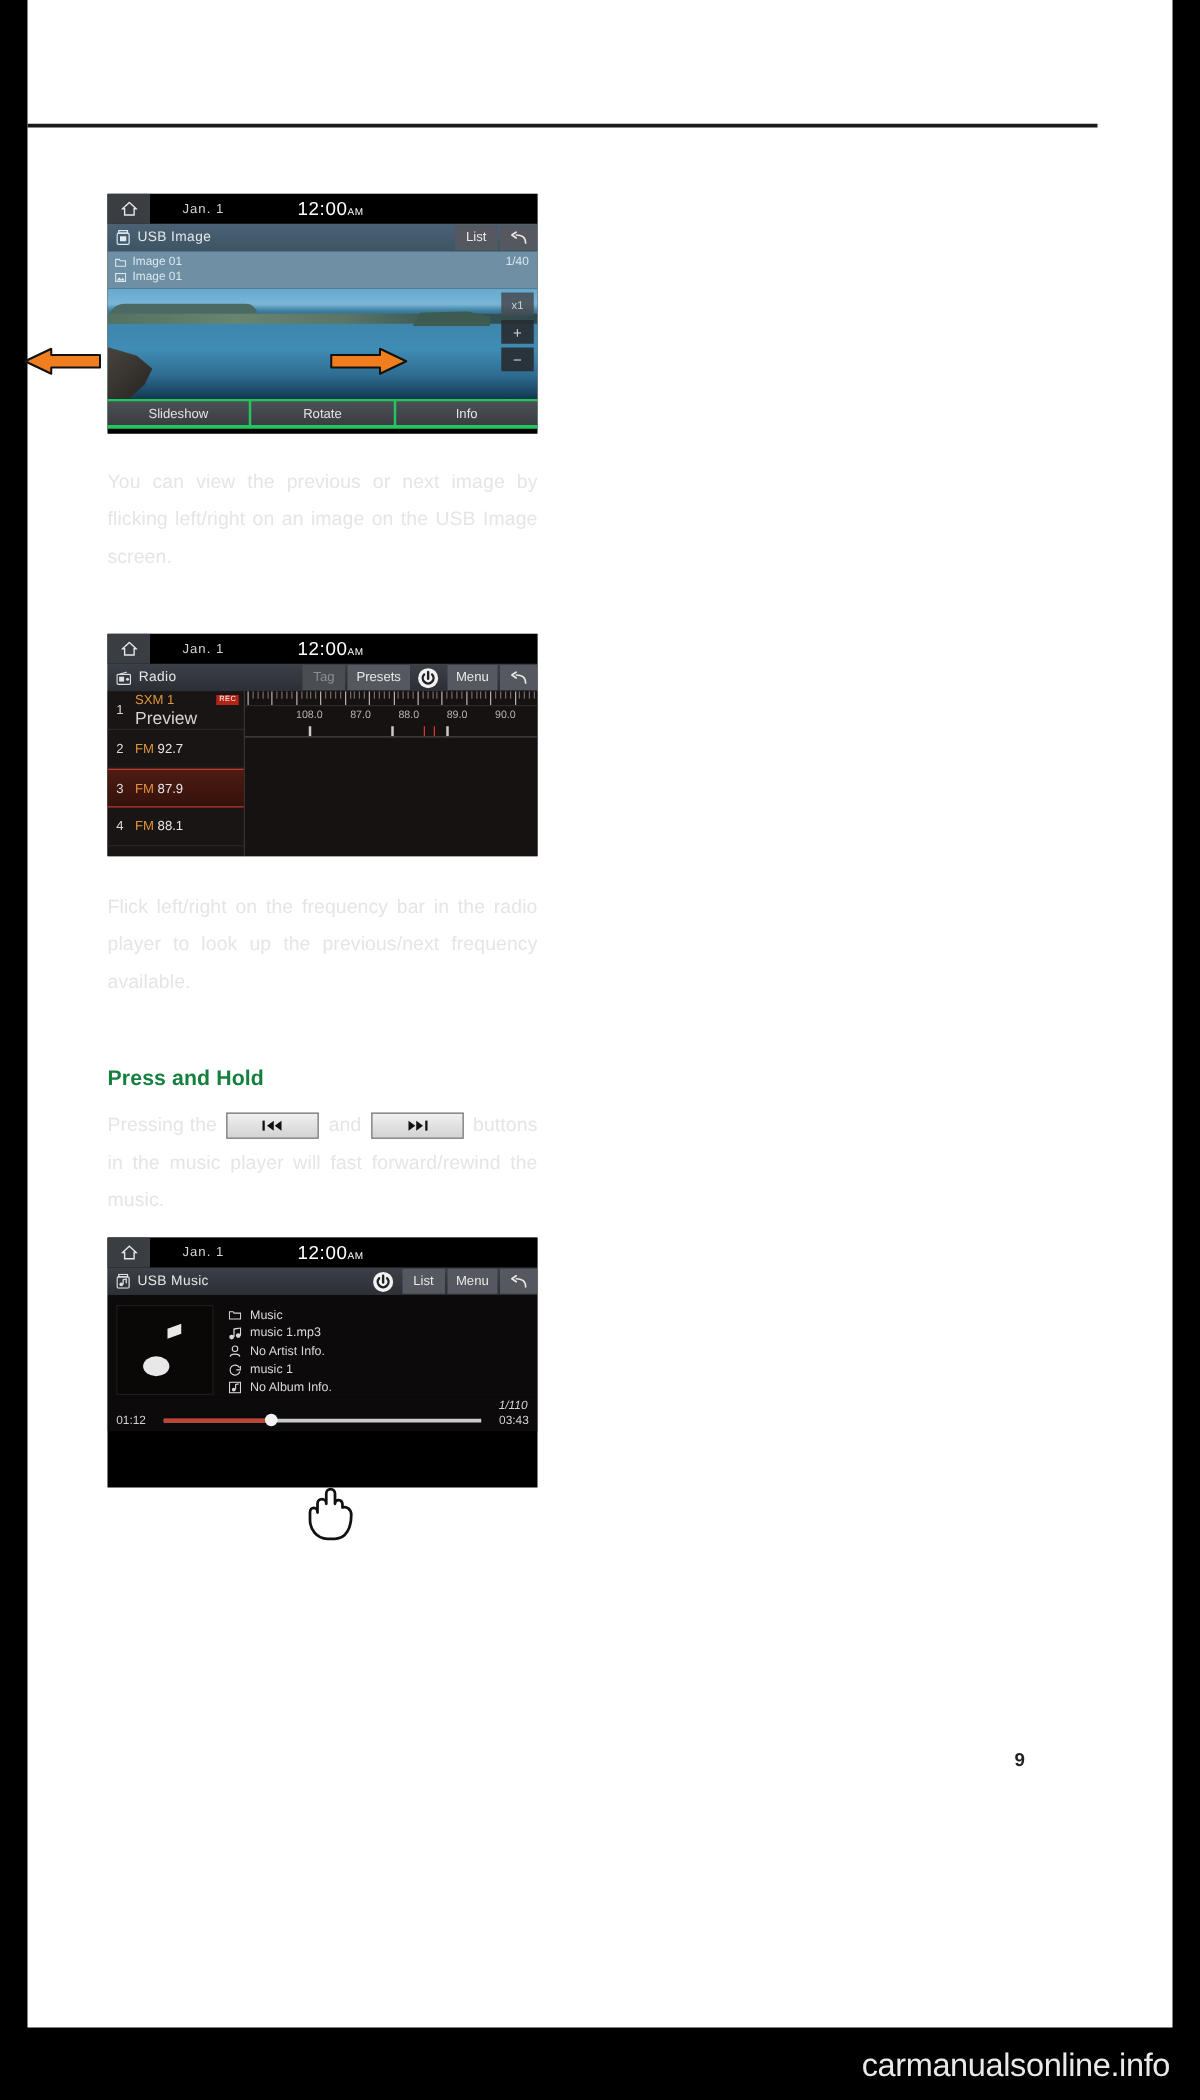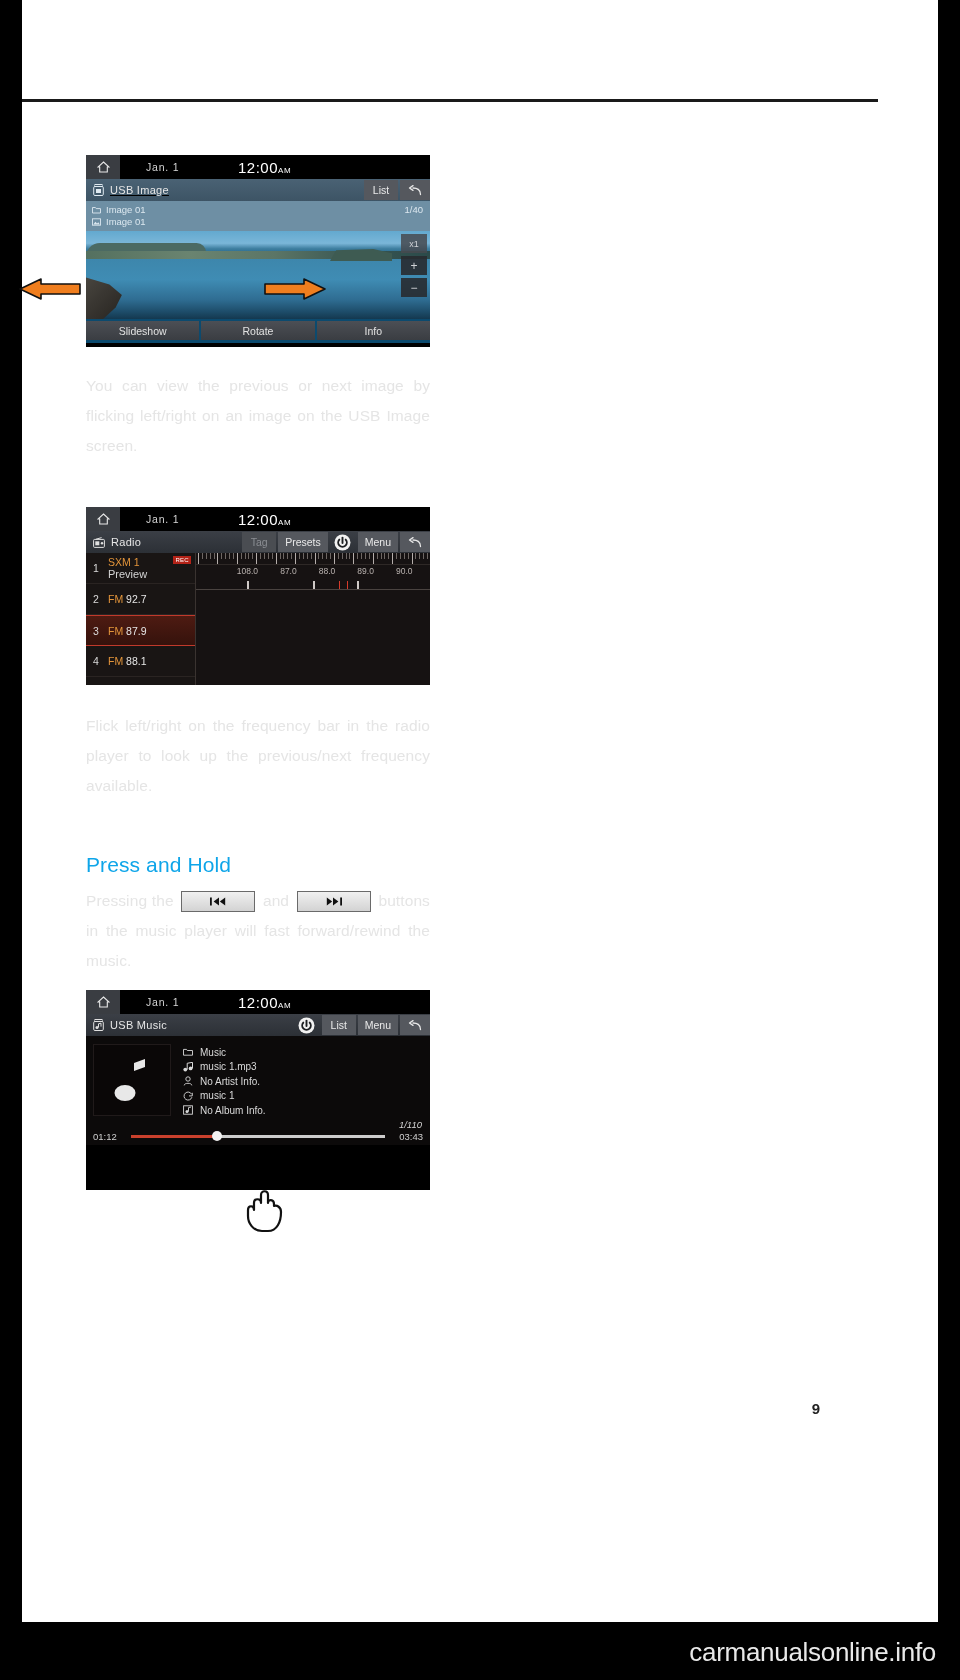--- a/index.html
+++ b/index.html
@@ -59,21 +59,21 @@
     font-size: 15px; color: #ffffff; letter-spacing: .5px;
   }
   .sb-time .ampm { font-size: 8px; vertical-align: baseline; }
 
   .titlebar {
     height: 22px;
     background: linear-gradient(#3b3f46, #2c3036);
     display: flex; align-items: center;
     position: relative;
   }
-  .titlebar.blue { background: linear-gradient(#4a6274, #3d5465); text-decoration: underline; }
+  .titlebar.blue { background: linear-gradient(#4a6274, #3d5465); }
   .tb-title {
     font-size: 11px; color: #e6e6e6;
     margin-left: 6px; letter-spacing: .3px;
   }
   .tb-icon { margin-left: 7px; display:flex; align-items:center; }
   .tb-right { position: absolute; right: 0; top:0; height:100%; display: flex; align-items: center; }
   .tb-btn {
     height: 20px; min-width: 34px; padding: 0 7px;
     margin-left: 2px;
     background: #55585e;
@@ -140,21 +140,21 @@
   }
   .zbtn {
     width: 26px; height: 19px;
     background: rgba(40,43,48,.9);
     color: #cfd2d6; font-size: 12px;
     display: flex; align-items: center; justify-content: center;
   }
   .zbtn.label { font-size: 9px; background: rgba(70,74,80,.85); }
   .botbar {
     display: flex; gap: 2px;
-    background: #0c4a6e;
+    background: #22c55e;
     padding: 2px 0 3px 0;
   }
   .botbtn {
     flex: 1;
     height: 19px;
     background: linear-gradient(#4c4f55, #3a3d42);
     color: #e2e2e2; font-size: 10.5px;
     display: flex; align-items: center; justify-content: center;
   }
   .arrow-l, .arrow-r {
@@ -174,23 +174,23 @@
     color: #e5e5e5;
     line-height: 30px;
     text-align: justify;
     text-align-last: left;
     letter-spacing: .1px;
   }
   .para.j { text-align: justify; }
   .heading-red {
     position: absolute;
     left: 86px;
-    font-size: 21px;
-    font-weight: normal;
-    color: #0ea5e9;
+    font-size: 17px;
+    font-weight: bold;
+    color: #15803d;
     letter-spacing: .1px;
   }
   .inline-btn {
     display: inline-flex;
     align-items: center; justify-content: center;
     width: 74px; height: 21px;
     vertical-align: middle;
     background: linear-gradient(#f0f0f0, #d3d3d3);
     border: 1px solid #6a6a6a;
     margin: 0 3px;
@@ -209,21 +209,21 @@
     height: 31px;
     display: flex; align-items: center;
     gap: 7px;
     padding-left: 7px;
     border-bottom: 1px solid #2a2422;
     position: relative;
   }
   .preset .num { color: #d9d9d9; font-size: 10.5px; width: 8px; }
   .preset .lbl { color: #e2943a; font-size: 10.5px; }
   .preset .lbl .w { color: #e6e6e6; }
-  .preset .sub { color: #d4d4d4; font-size: 11px; display:block; }
+  .preset .sub { color: #d4d4d4; font-size: 14px; display:block; }
   .preset.active {
     background: linear-gradient(#4e1b12, #35120c);
     border-top: 1px solid #c0392b;
     border-bottom: 1px solid #c0392b;
   }
   .rec-badge {
     position: absolute; right: 4px; top: 3px;
     background: #b32318; color: #fff;
     font-size: 6px; padding: 1px 2px;
     letter-spacing: .3px;

